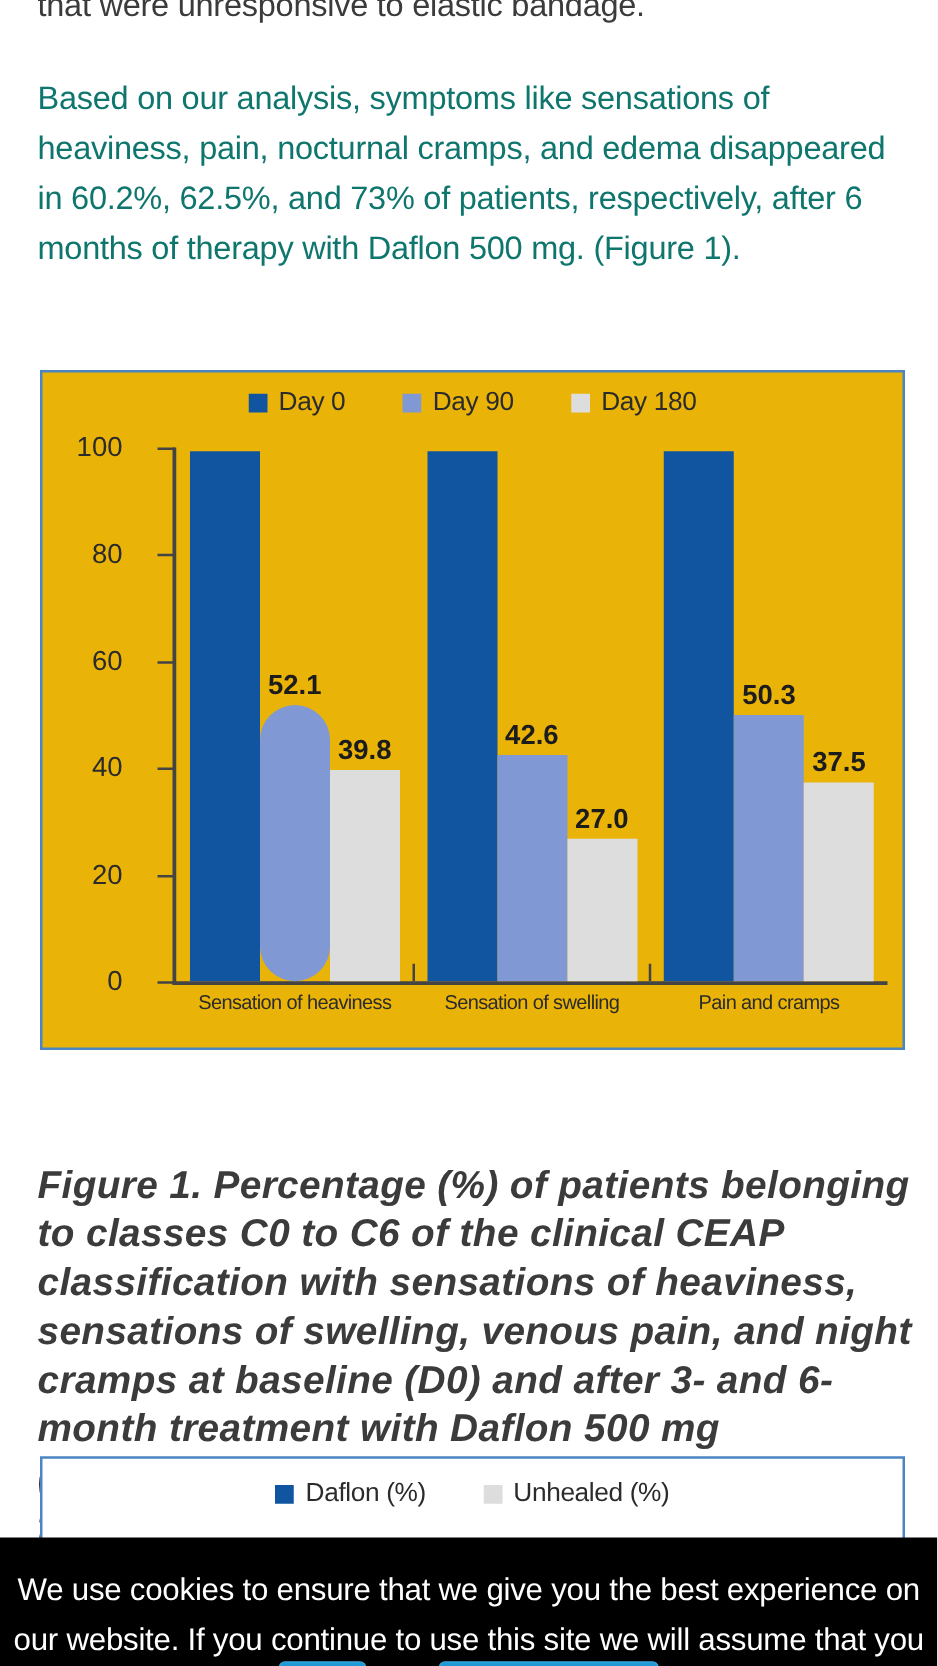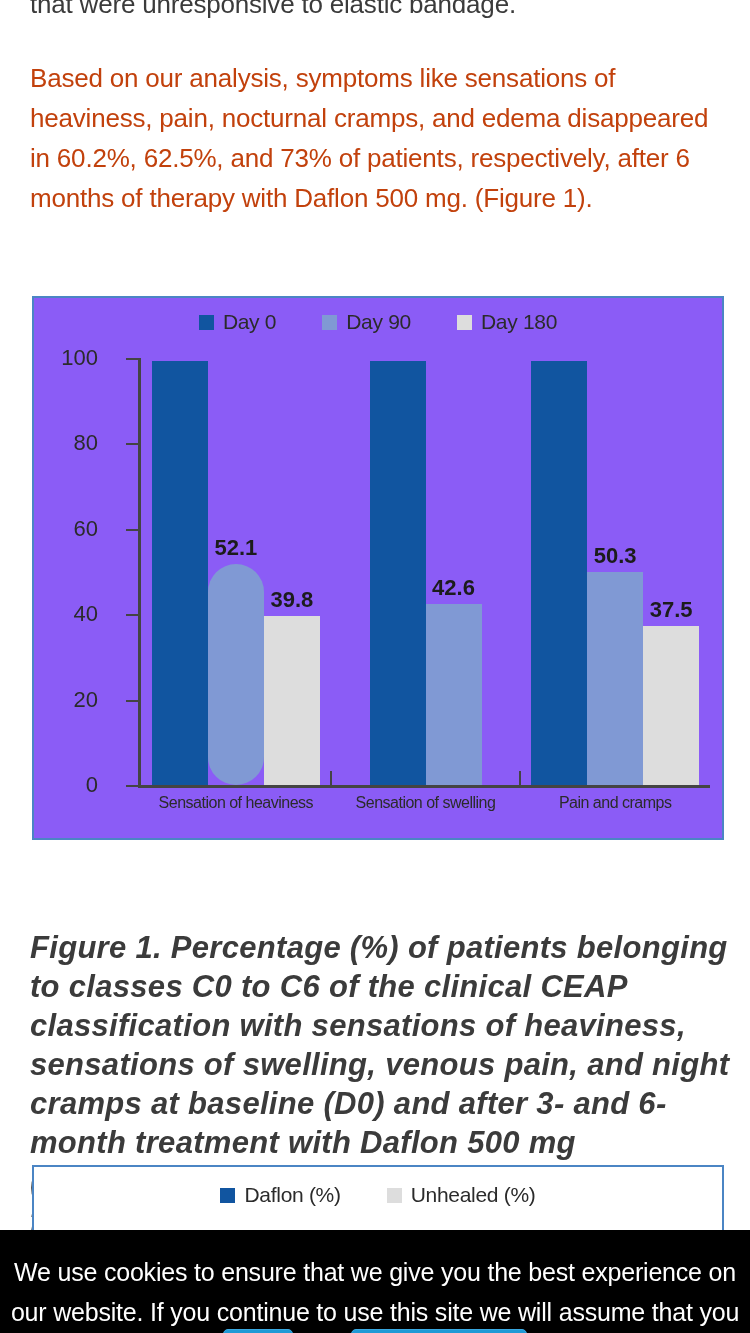--- a/index.html
+++ b/index.html
@@ -16,21 +16,21 @@
     height: 1333px;
     background: #ffffff;
     overflow: hidden;
   }
 
   
   .article-text {
     position: absolute;
     left: 30px;
     width: 690px;
-    color: #c2410c;
+    color: #0f766e;
     font-size: 26px;
     line-height: 40px;
     letter-spacing: -0.2px;
   }
   #para-clipped {
     top: -16px;
     color: #3b3b3b;
     white-space: nowrap;
     overflow: hidden;
   }
@@ -39,21 +39,21 @@
   }
 
   
   #figure1-box {
     position: absolute;
     left: 32px;
     top: 296px;
     width: 692px;
     height: 544px;
     border: 2px solid #4b85c4;
-    background: #8b5cf6;
+    background: #eab308;
   }
 
   .legend-row {
     position: absolute;
     top: 12px;
     left: 0;
     width: 100%;
     display: flex;
     justify-content: center;
     align-items: center;
@@ -332,20 +332,23 @@
             <div class="bar" style="background: rgb(221, 221, 221); height: 168.752px;">
               <span class="bar-value">39.8</span>
             </div>
             <div class="group-sep"></div>
           </div>
           <div class="bar-group">
             <div class="bar" style="background: rgb(17, 85, 160); height: 424px;"></div>
             <div class="bar" style="background: rgb(128, 153, 212); height: 180.624px;">
               <span class="bar-value">42.6</span>
             </div>
+            <div class="bar" style="background: rgb(221, 221, 221); height: 114.48px;">
+              <span class="bar-value">27.0</span>
+            </div>
             <div class="group-sep"></div>
           </div>
           <div class="bar-group">
             <div class="bar" style="background: rgb(17, 85, 160); height: 424px;"></div>
             <div class="bar" style="background: rgb(128, 153, 212); height: 213.272px;">
               <span class="bar-value">50.3</span>
             </div>
             <div class="bar" style="background: rgb(221, 221, 221); height: 159px;">
               <span class="bar-value">37.5</span>
             </div>

